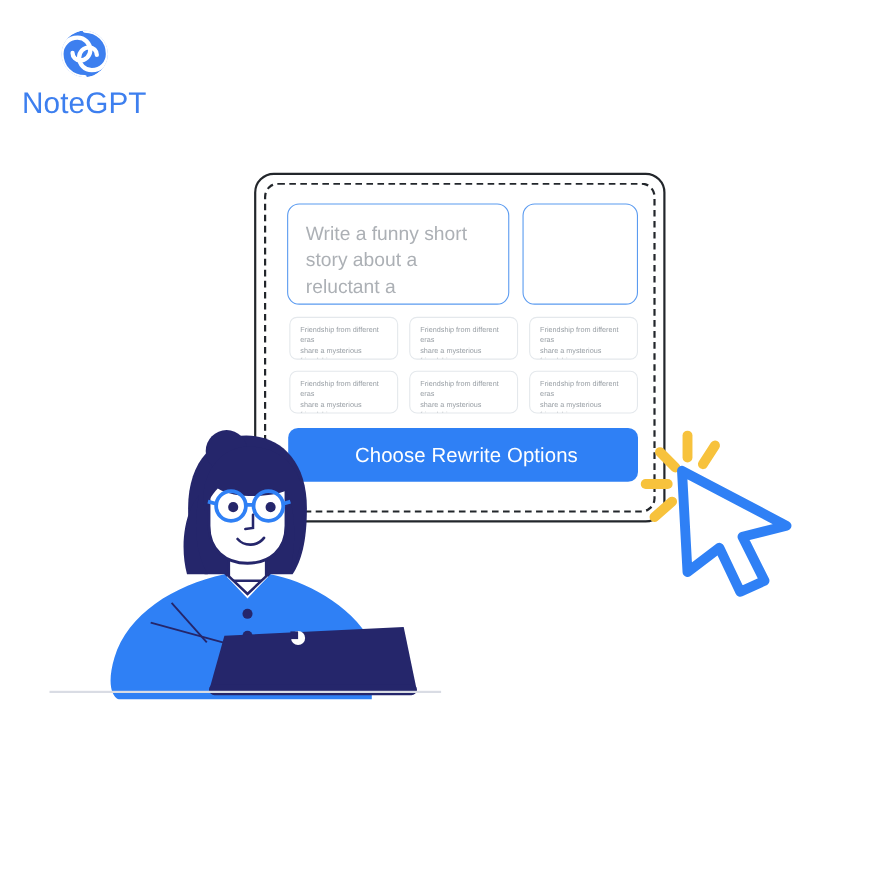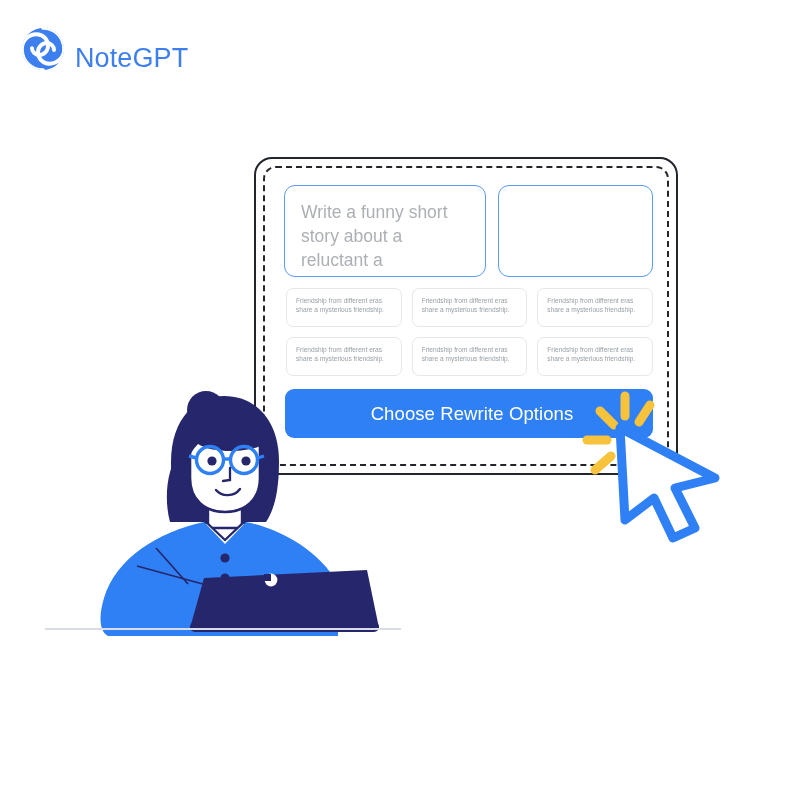--- a/index.html
+++ b/index.html
@@ -15,22 +15,23 @@
     font-family: "Liberation Sans", sans-serif;
     -webkit-font-smoothing: antialiased;
   }
 
   
   .brand {
     position: absolute;
     left: 20px;
     top: 26px;
     display: flex;
-    align-items: flex-end;
+    align-items: center;
     gap: 9px;
+    flex-direction: column;
   }
   .brand-mark {
     width: 46px;
     height: 46px;
     display: block;
   }
   .brand-name {
     font-size: 27px;
     font-weight: 400;
     color: #3D7FEF;
@@ -43,23 +44,23 @@
     position: absolute;
     left: 0;
     top: 0;
     width: 800px;
     height: 800px;
   }
 
   
   .panel {
     position: absolute;
-    left: 254px;
+    left: 231px;
     top: 157px;
-    width: 424px;
+    width: 374px;
     height: 318px;
   }
   .panel-outer {
     position: absolute;
     inset: 0;
     border: 2.5px solid #22262b;
     border-radius: 18px;
     box-sizing: border-box;
     background: #ffffff;
   }

